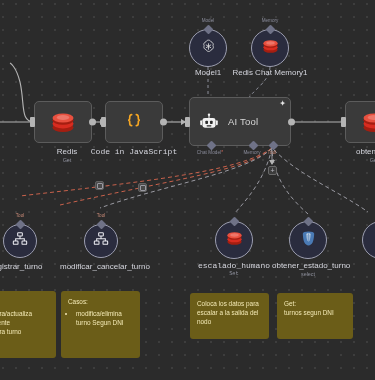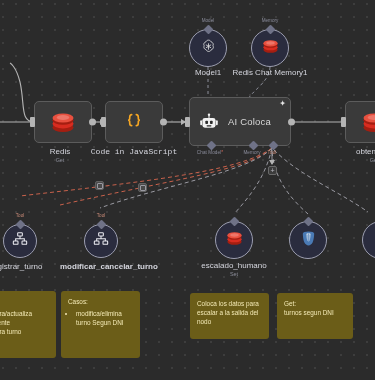--- a/index.html
+++ b/index.html
@@ -58,21 +58,21 @@
   .cnode.big{width:38px;height:38px;}
   .tport{position:absolute;top:-4px;left:50%;margin-left:-3.5px;width:7px;height:7px;
     background:#6f7287;transform:rotate(45deg);border-radius:1px;}
   .tlabel{position:absolute;top:-12px;left:50%;transform:translateX(-50%);
     font-size:4.6px;color:#8b8d9c;white-space:nowrap;}
   .tlabel.tool{color:#c98b78;}
 
   
   .cap{position:absolute;text-align:center;transform:translateX(-50%);
     font-size:8px;color:#d5d6de;line-height:10px;white-space:nowrap;}
-  .cap.wrap{white-space:normal;font-weight:bold;}
+  .cap.wrap{white-space:normal;}
   .sub{font-size:5.4px;color:#8d8f9b;line-height:7px;display:block;margin-top:0px;}
 
   
   .sticky{
     position:absolute;background:#6b5d18;border-radius:3px;
     color:#f3e9b5;font-size:6.4px;line-height:9px;padding:6px 6px 6px 7px;
     box-sizing:border-box;overflow:hidden;
   }
   .sticky b{font-weight:400;display:block;}
   .sticky ul{margin:3px 0 0 0;padding-left:8px;}
@@ -154,21 +154,21 @@
     <span class="glyph">
       <svg width="24" height="21" viewBox="0 0 24 21">
         <ellipse cx="12" cy="15.5" rx="10.5" ry="4.6" fill="#a41e11"></ellipse>
         <ellipse cx="12" cy="11.8" rx="10.5" ry="4.6" fill="#d82c20"></ellipse>
         <ellipse cx="12" cy="8.2" rx="10.5" ry="4.6" fill="#a41e11"></ellipse>
         <ellipse cx="12" cy="6" rx="10.5" ry="4.6" fill="#e8503f"></ellipse>
         <ellipse cx="12" cy="5.6" rx="6.2" ry="2.5" fill="#fff" opacity=".22"></ellipse>
       </svg>
     </span>
   </div>
-  <div class="cap" style="left:60px;top:147px;">
+  <div class="cap" style="left:67px;top:147px;">
     <span>Redis</span>
     <span class="sub">Get</span>
   </div>
 
   <div class="rnode" style="left:105px;top:101px;">
     <div class="pin left"></div>
     <div class="pin out"></div>
     <span class="glyph">
       <svg width="22" height="22" viewBox="0 0 24 24" fill="none" stroke="#f5a623" stroke-width="1.8" stroke-linecap="round">
         <path d="M9.5 4c-2 0-2.2 1.3-2.2 3s.2 3-1.8 3c2 0 1.8 1.3 1.8 3s.2 3 2.2 3"></path>
@@ -187,21 +187,21 @@
         <rect x="4" y="6" width="16" height="12" rx="3" fill="#f2f2f2"></rect>
         <rect x="7.5" y="9.5" width="3.3" height="4" rx="1" fill="#2b2b2b"></rect>
         <rect x="13.2" y="9.5" width="3.3" height="4" rx="1" fill="#2b2b2b"></rect>
         <rect x="9" y="15" width="6" height="1.4" rx="0.7" fill="#2b2b2b"></rect>
         <rect x="11.3" y="2" width="1.4" height="4" fill="#f2f2f2"></rect>
         <circle cx="12" cy="2" r="1.5" fill="#f2f2f2"></circle>
         <rect x="1.3" y="9" width="2.2" height="6" rx="1.1" fill="#f2f2f2"></rect>
         <rect x="20.5" y="9" width="2.2" height="6" rx="1.1" fill="#f2f2f2"></rect>
       </svg>
     </span>
-    <span class="agent-label">AI Coloca</span>
+    <span class="agent-label">AI Tool</span>
 
     <div class="bport" style="left:18px;"></div>
     <div class="bport" style="left:60px;"></div>
     <div class="bport" style="left:80px;"></div>
   </div>
   <div class="bport-lbl" style="left:210px;top:150px;">
     <span>Chat Model</span><span class="req">*</span>
   </div>
   <div class="bport-lbl" style="left:252px;top:150px;">Memory</div>
   <div class="bport-lbl" style="left:272px;top:150px;"><span class="tlabel tool" style="position:static;transform:none;">Tool</span></div>
@@ -265,34 +265,38 @@
     <span class="glyph">
       <svg width="17" height="15" viewBox="0 0 24 21">
         <ellipse cx="12" cy="15" rx="10" ry="4.4" fill="#a41e11"></ellipse>
         <ellipse cx="12" cy="11.5" rx="10" ry="4.4" fill="#d82c20"></ellipse>
         <ellipse cx="12" cy="8" rx="10" ry="4.4" fill="#a41e11"></ellipse>
         <ellipse cx="12" cy="6" rx="10" ry="4.4" fill="#e8503f"></ellipse>
         <ellipse cx="12" cy="5.6" rx="6" ry="2.4" fill="#fff" opacity=".22"></ellipse>
       </svg>
     </span>
   </div>
-  <div class="cap" style="left:234px;top:261px;">
+  <div class="cap" style="left:234px;top:261px;font-family:Liberation Mono, monospace;">
     <span>escalado_humano</span>
     <span class="sub">Set</span>
   </div>
 
   <div class="cnode big" style="left:289px;top:221px;">
     <div class="tport"></div>
     <span class="glyph">
       <svg width="17" height="17" viewBox="0 0 24 24">
         <path d="M12 2c4.8 0 8 1.2 8 2.8 0 1.3-.3 9.2-2.4 13.1-1 1.9-3.3 3.5-5.6 4-2.3-.5-4.6-2.1-5.6-4C4.3 14 4 6.1 4 4.8 4 3.2 7.2 2 12 2z" fill="#4a7ab5"></path>
         <path d="M12 4.5c-1.6 0-3 .4-3 1.1 0 .7.1 6 1.2 8.4.6 1.3 1.3 2.1 1.8 2.4.5-.3 1.2-1.1 1.8-2.4 1.1-2.4 1.2-7.7 1.2-8.4 0-.7-1.4-1.1-3-1.1z" fill="#e7edf5" opacity=".85"></path>
         <path d="M10 6.5v8M14 6.5v8M12 5v11" stroke="#4a7ab5" stroke-width=".9"></path>
       </svg>
     </span>
+  </div>
+  <div class="cap wrap" style="left:308px;top:261px;width:72px;">
+    <span>obtener_estado_turno</span>
+    <span class="sub">select</span>
   </div>
 
   <div class="cnode big" style="left:362px;top:221px;">
     
   </div>
 
   <div class="sticky" style="left:-22px;top:291px;width:78px;height:67px;">
     <b>s:</b>
     <ul>
       <li>istra/actualiza

